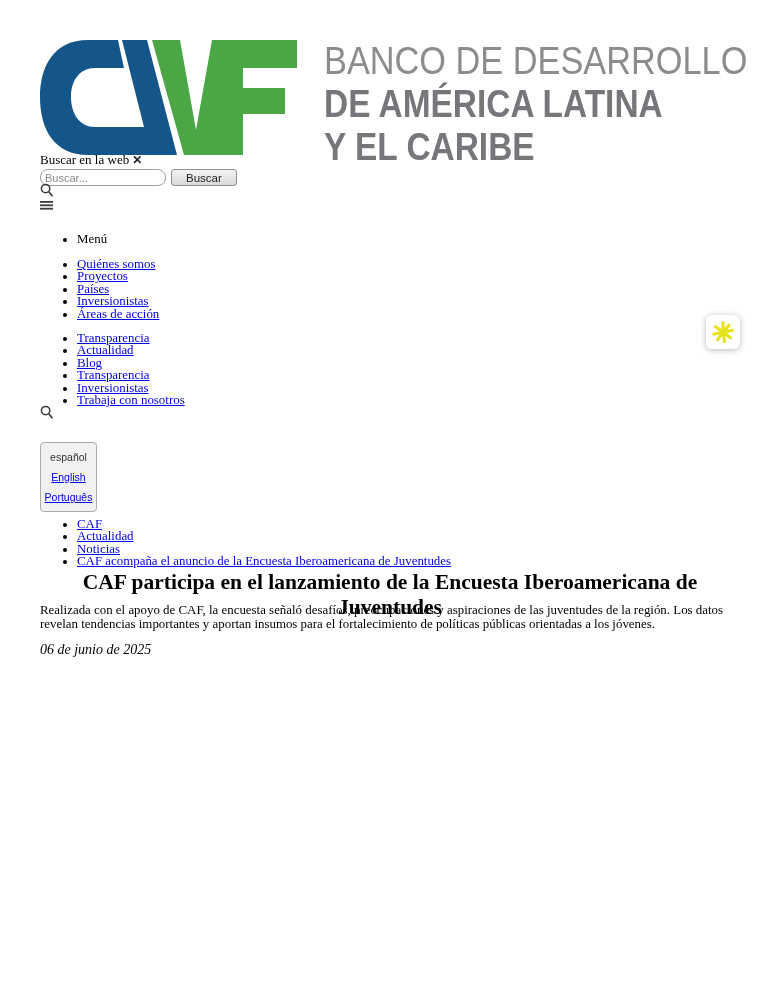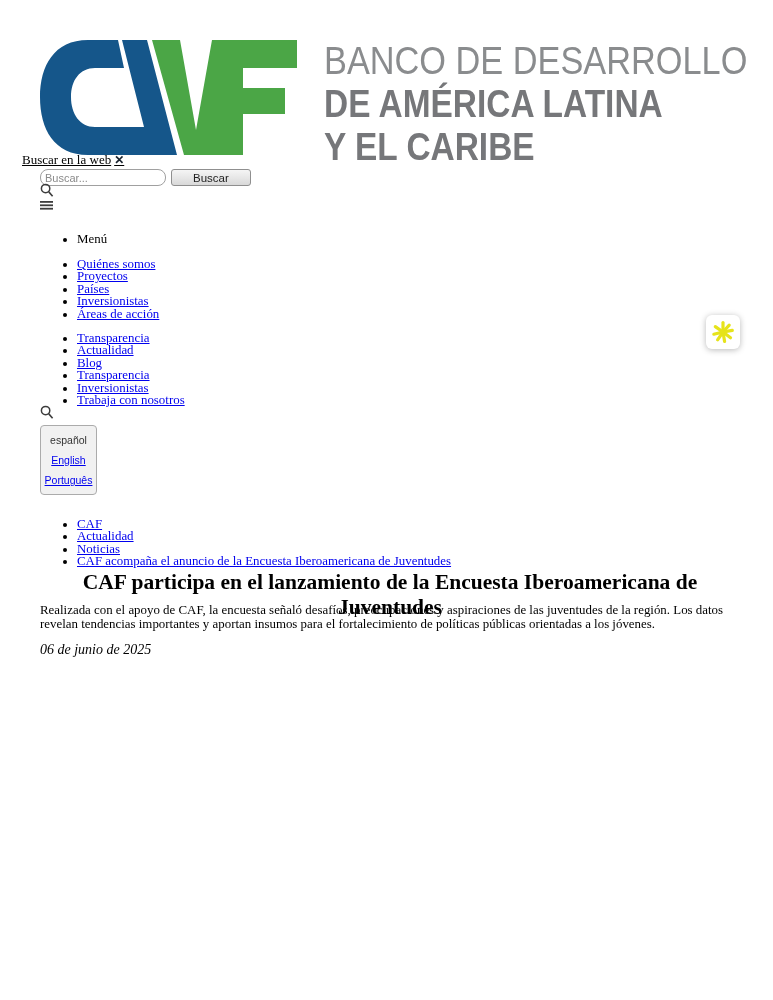--- a/index.html
+++ b/index.html
@@ -9,41 +9,41 @@
   
   .logo-row{position:absolute;left:40px;top:40px;display:flex;align-items:flex-start;text-decoration:none;}
   .logo-svg{width:260px;height:115px;display:block;}
   .wordmark{margin-left:24px;padding-top:0;}
   .wm-line{font-family:"Liberation Sans",sans-serif;line-height:42.8px;white-space:nowrap;}
   .wm-line>span{display:inline-block;transform:scaleX(.88);transform-origin:left center;}
   .wm1{font-size:39px;font-weight:400;color:#8a8c8e;}
   .wm2,.wm3{font-size:38px;font-weight:700;color:#76777a;}
 
   
-  .search-label{position:absolute;left:22px;top:152px;font-size:13px;text-decoration:underline;}
+  .search-label{position:absolute;left:40px;top:152px;font-size:13px;}
   .close-x{font-family:"Liberation Sans",sans-serif;font-weight:700;color:#18222e;font-size:12px;margin-left:3px;cursor:pointer;}
   .search-form{position:absolute;left:40px;top:169px;display:flex;align-items:center;}
   .search-input{width:126px;height:17px;box-sizing:border-box;border:1px solid #a0a0a0;border-radius:8px;
                 font-family:"Liberation Sans",sans-serif;font-size:11px;padding:1px 4px;color:#333;}
   .search-input::placeholder{color:#8a8a8a;}
   .search-btn{margin-left:5px;height:17px;font-family:"Liberation Sans",sans-serif;font-size:11.5px;color:#222;
-              background:linear-gradient(#f5f5f5,#d9d9d9);border:1px solid #8f8f8f;border-radius:3px;padding:0 21px;cursor:pointer;}
+              background:linear-gradient(#f5f5f5,#d9d9d9);border:1px solid #8f8f8f;border-radius:3px;padding:0 14px;cursor:pointer;}
   .icon-block{position:absolute;left:40px;cursor:pointer;}
 
   
   ul.plainlist{margin:8px;padding-left:29px;list-style:disc;}
   ul.plainlist li{font-size:12.9px;line-height:12.45px;}
   ul.plainlist a{color:#0000EE;text-decoration:underline;}
   .menu-title-ul{position:absolute;left:40px;top:225px;}
   .menu-primary-ul{position:absolute;left:40px;top:250px;}
   .menu-secondary-ul{position:absolute;left:40px;top:324px;}
   .breadcrumb-ul{position:absolute;left:40px;top:510px;}
 
   
-  .lang-box{position:absolute;left:40px;top:425px;width:57px;height:70px;box-sizing:border-box;
+  .lang-box{position:absolute;left:40px;top:442px;width:57px;height:70px;box-sizing:border-box;
             background:#f1f1f1;border:1px solid #ababab;border-radius:4px;
             display:flex;flex-direction:column;align-items:center;justify-content:space-evenly;
             font-family:"Liberation Sans",sans-serif;font-size:10.5px;}
   .lang-current{color:#333;}
   .lang-box a{color:#0000EE;text-decoration:underline;}
 
   
   .article-title{position:absolute;left:40px;top:570px;width:700px;margin:0;
                  font-size:21.5px;font-weight:700;font-family:"Liberation Serif",serif;text-align:center;}
   .article-summary{position:absolute;left:40px;top:603px;width:700px;margin:0;

